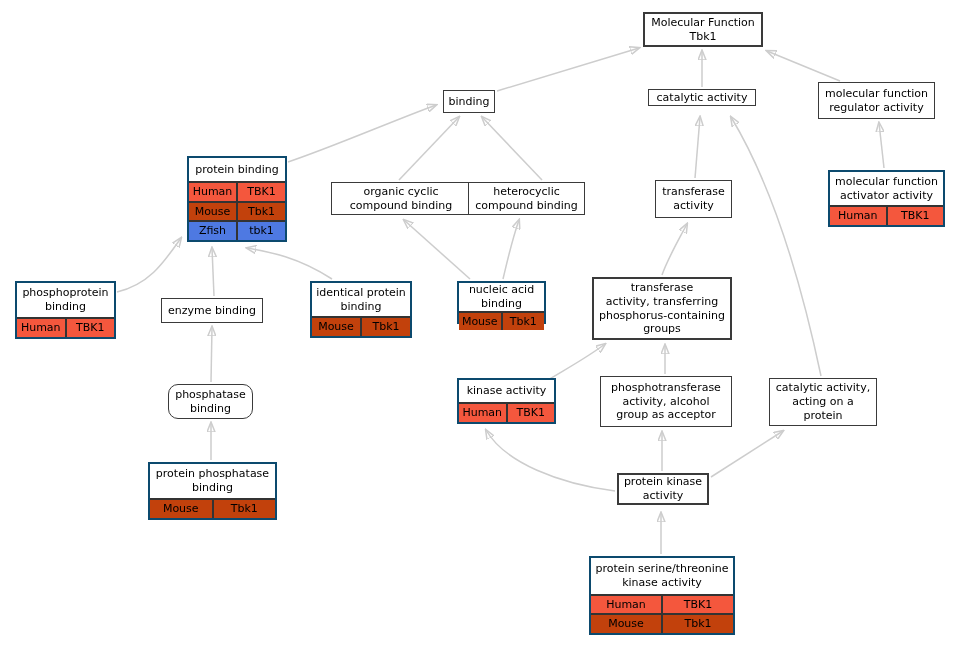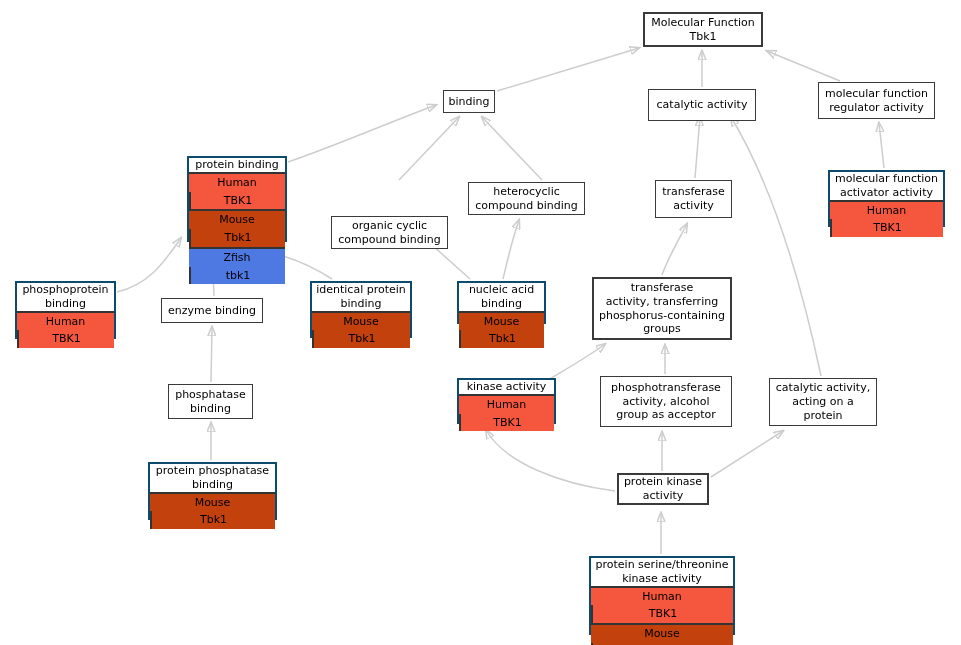--- a/index.html
+++ b/index.html
@@ -13,21 +13,21 @@
   .plain{
     border:1px solid #3a3a3a;display:flex;align-items:center;justify-content:center;
     text-align:center;white-space:pre-line;
   }
   .plain.thick{border-width:2px;}
   .tbl{border:2px solid #0c4a6e;display:flex;flex-direction:column;}
   .tbl .hdr{
     flex:1;display:flex;align-items:center;justify-content:center;text-align:center;
     white-space:pre-line;background:#fff;
   }
-  .tbl .row{display:flex;border-top:2px solid #333;flex-direction:column;}
+  .tbl .row{display:flex;border-top:2px solid #333;}
   .tbl .cell{
     flex:1;display:flex;align-items:center;justify-content:center;text-align:center;
     padding:2px 0;
   }
   .tbl .cell + .cell{border-left:2px solid #333;}
   .c-human{background:#f4573d;}
   .c-mouse{background:#c2410c;}
   .c-zfish{background:#4e79e2;}
 </style>
 </head>
@@ -64,26 +64,26 @@
     <path d="M211,382 L212,327" marker-end="url(#arr)"></path>
     <path d="M211,460 L211,423" marker-end="url(#arr)"></path>
     <path d="M661,554 L661,513" marker-end="url(#arr)"></path>
   </svg>
 
   <div class="node plain thick" style="left:643px;top:12px;width:120px;height:35px;">Molecular Function
 Tbk1</div>
 
   <div class="node plain" style="left:443px;top:90px;width:52px;height:23px;">binding</div>
 
-  <div class="node plain" style="left:648px;top:89px;width:108px;height:32px;">catalytic activity</div>
+  <div class="node plain" style="left:648px;top:89px;width:108px;height:17px;">catalytic activity</div>
 
   <div class="node plain" style="left:818px;top:82px;width:117px;height:37px;">molecular function
 regulator activity</div>
 
-  <div class="node plain" style="left:331px;top:182px;width:117px;height:33px;margin-top:34px;">organic cyclic
+  <div class="node plain" style="left:331px;top:182px;width:140px;height:33px;">organic cyclic
 compound binding</div>
 
   <div class="node plain" style="left:468px;top:182px;width:117px;height:33px;">heterocyclic
 compound binding</div>
 
   <div class="node plain" style="left:655px;top:180px;width:77px;height:38px;">transferase
 activity</div>
 
   <div class="node plain" style="left:161px;top:298px;width:102px;height:25px;">enzyme binding</div>
 
@@ -93,21 +93,21 @@
 groups</div>
 
   <div class="node plain" style="left:600px;top:376px;width:132px;height:51px;">phosphotransferase
 activity, alcohol
 group as acceptor</div>
 
   <div class="node plain" style="left:769px;top:378px;width:108px;height:48px;">catalytic activity,
 acting on a
 protein</div>
 
-  <div class="node plain" style="left:168px;top:384px;width:85px;height:35px;">phosphatase
+  <div class="node plain" style="left:168px;top:384px;width:85px;height:35px;border-radius:10px;">phosphatase
 binding</div>
 
   <div class="node plain thick" style="left:617px;top:473px;width:92px;height:32px;">protein kinase
 activity</div>
 
   <div class="node tbl" style="left:187px;top:156px;width:100px;height:86px;">
     <div class="hdr">protein binding</div>
     <div class="row c-human">
       <span class="cell">Human</span>
       <span class="cell">TBK1</span>

